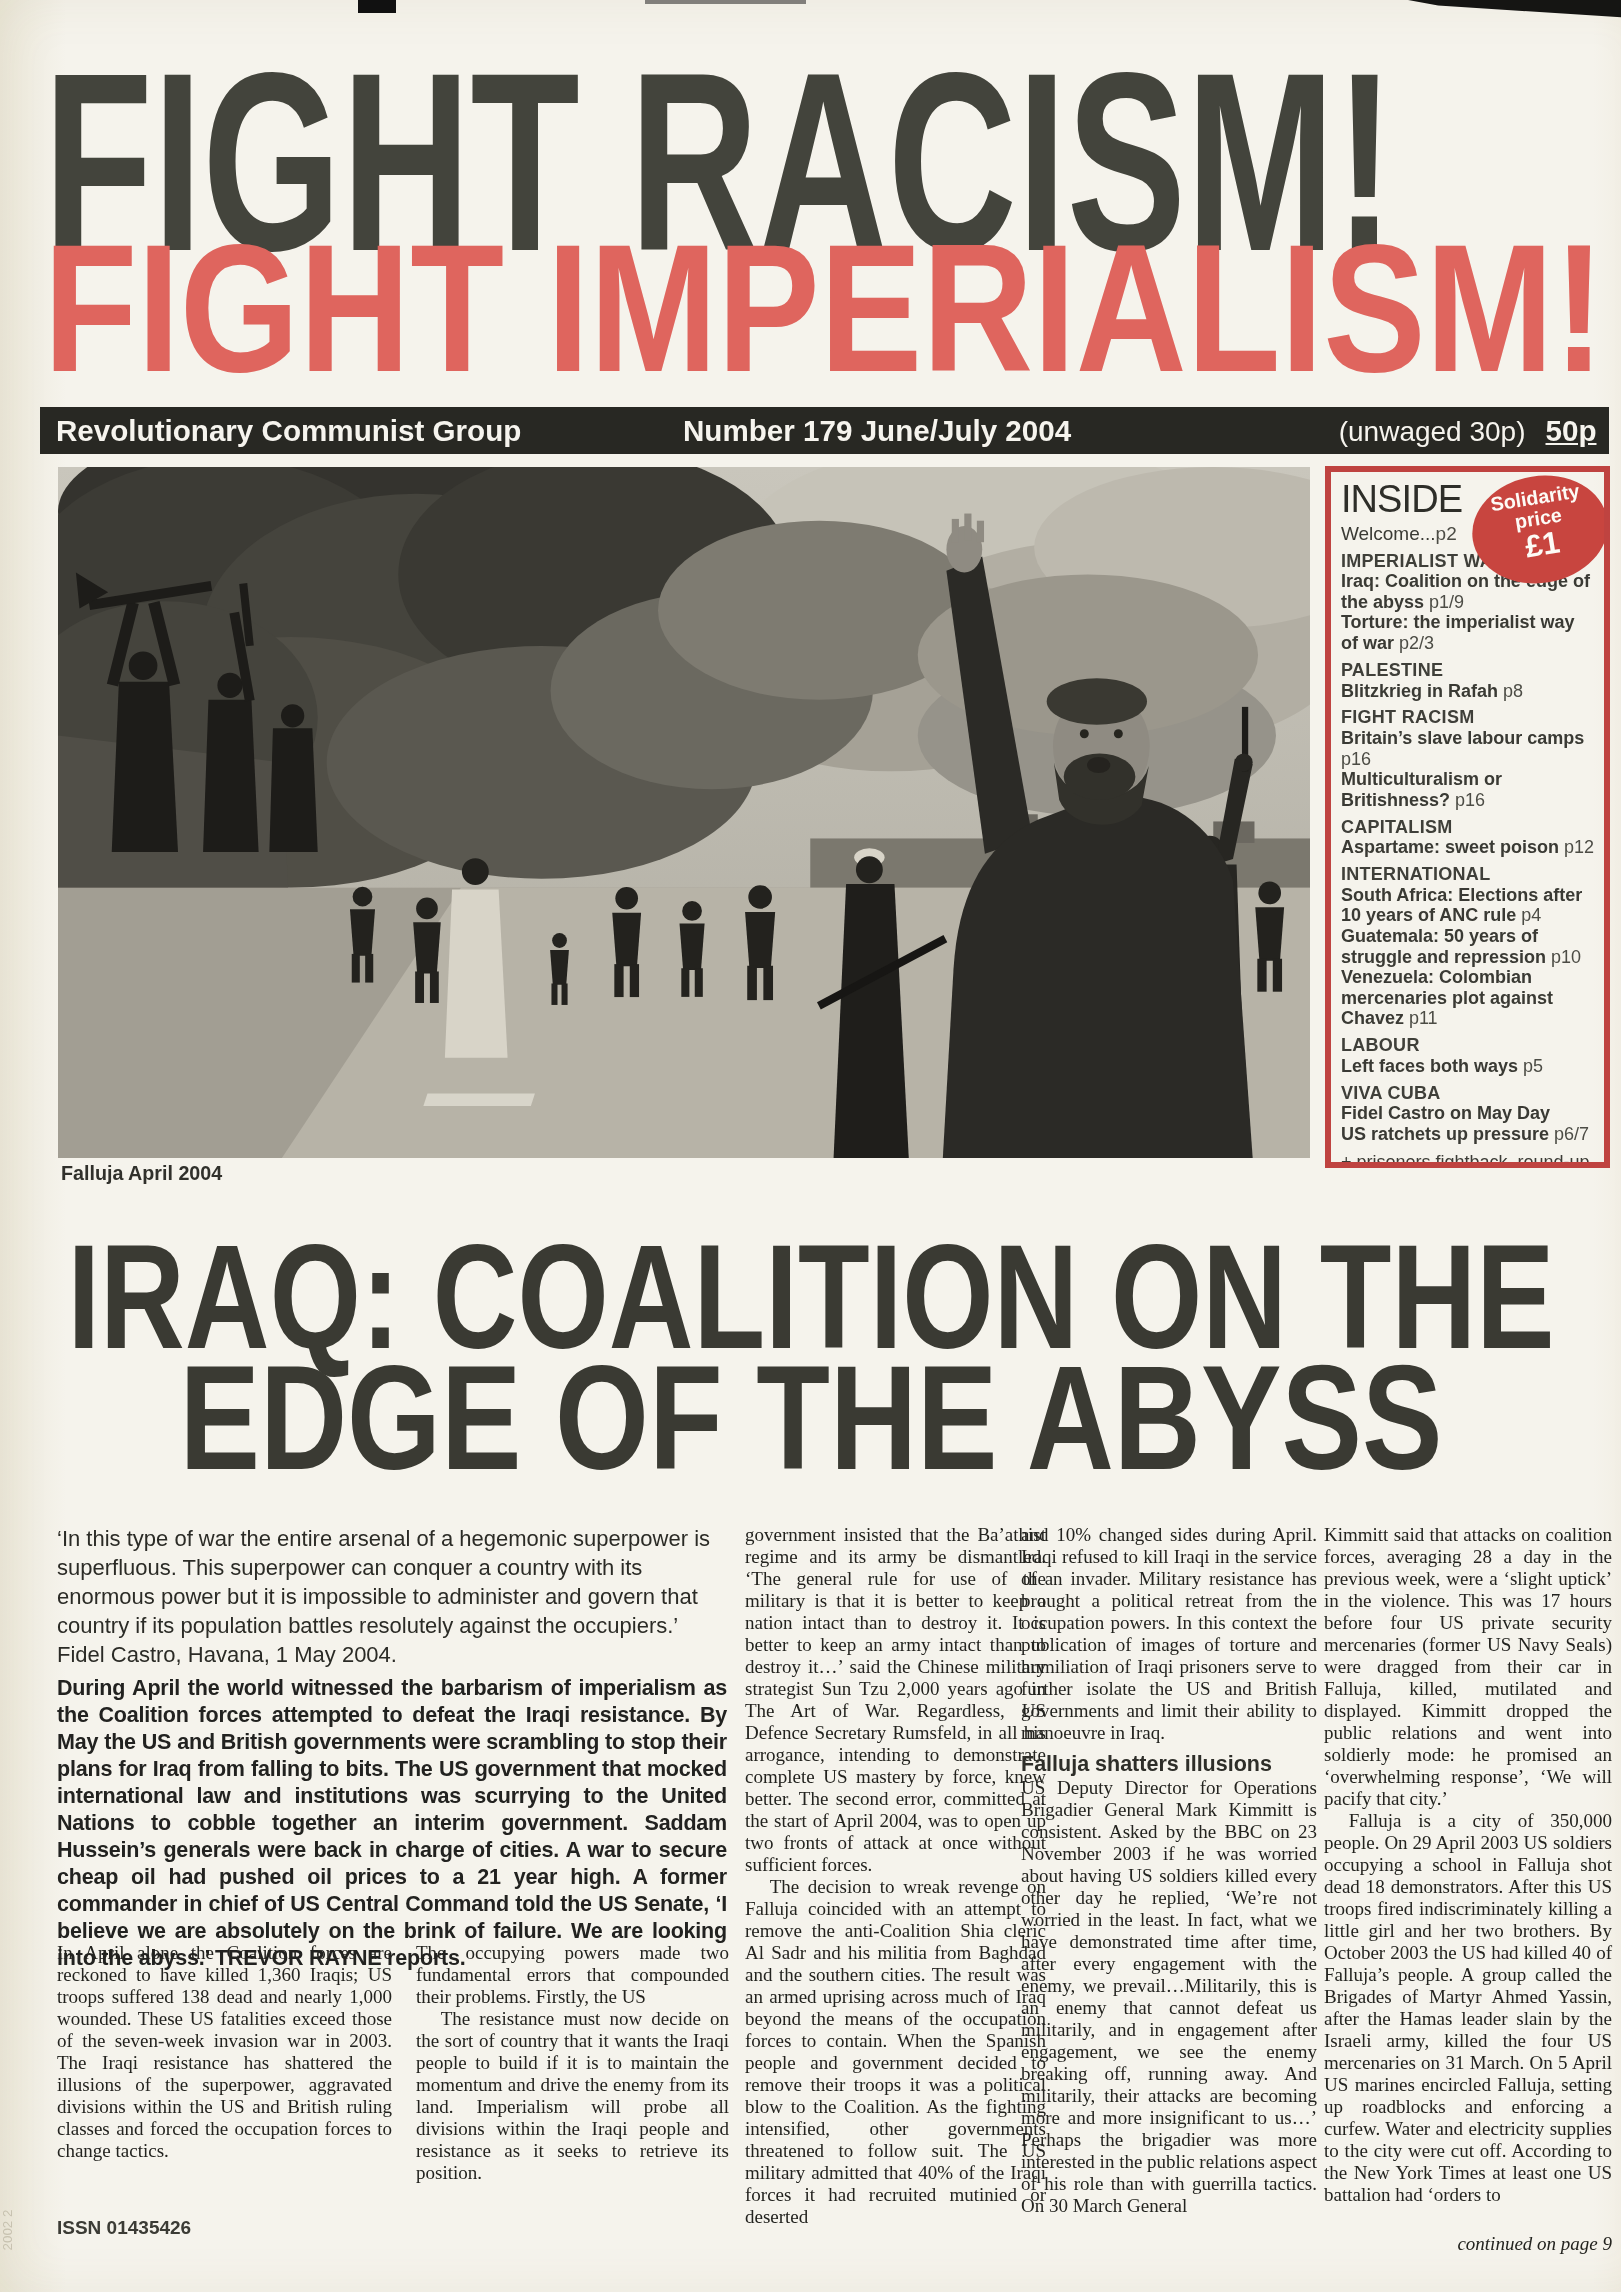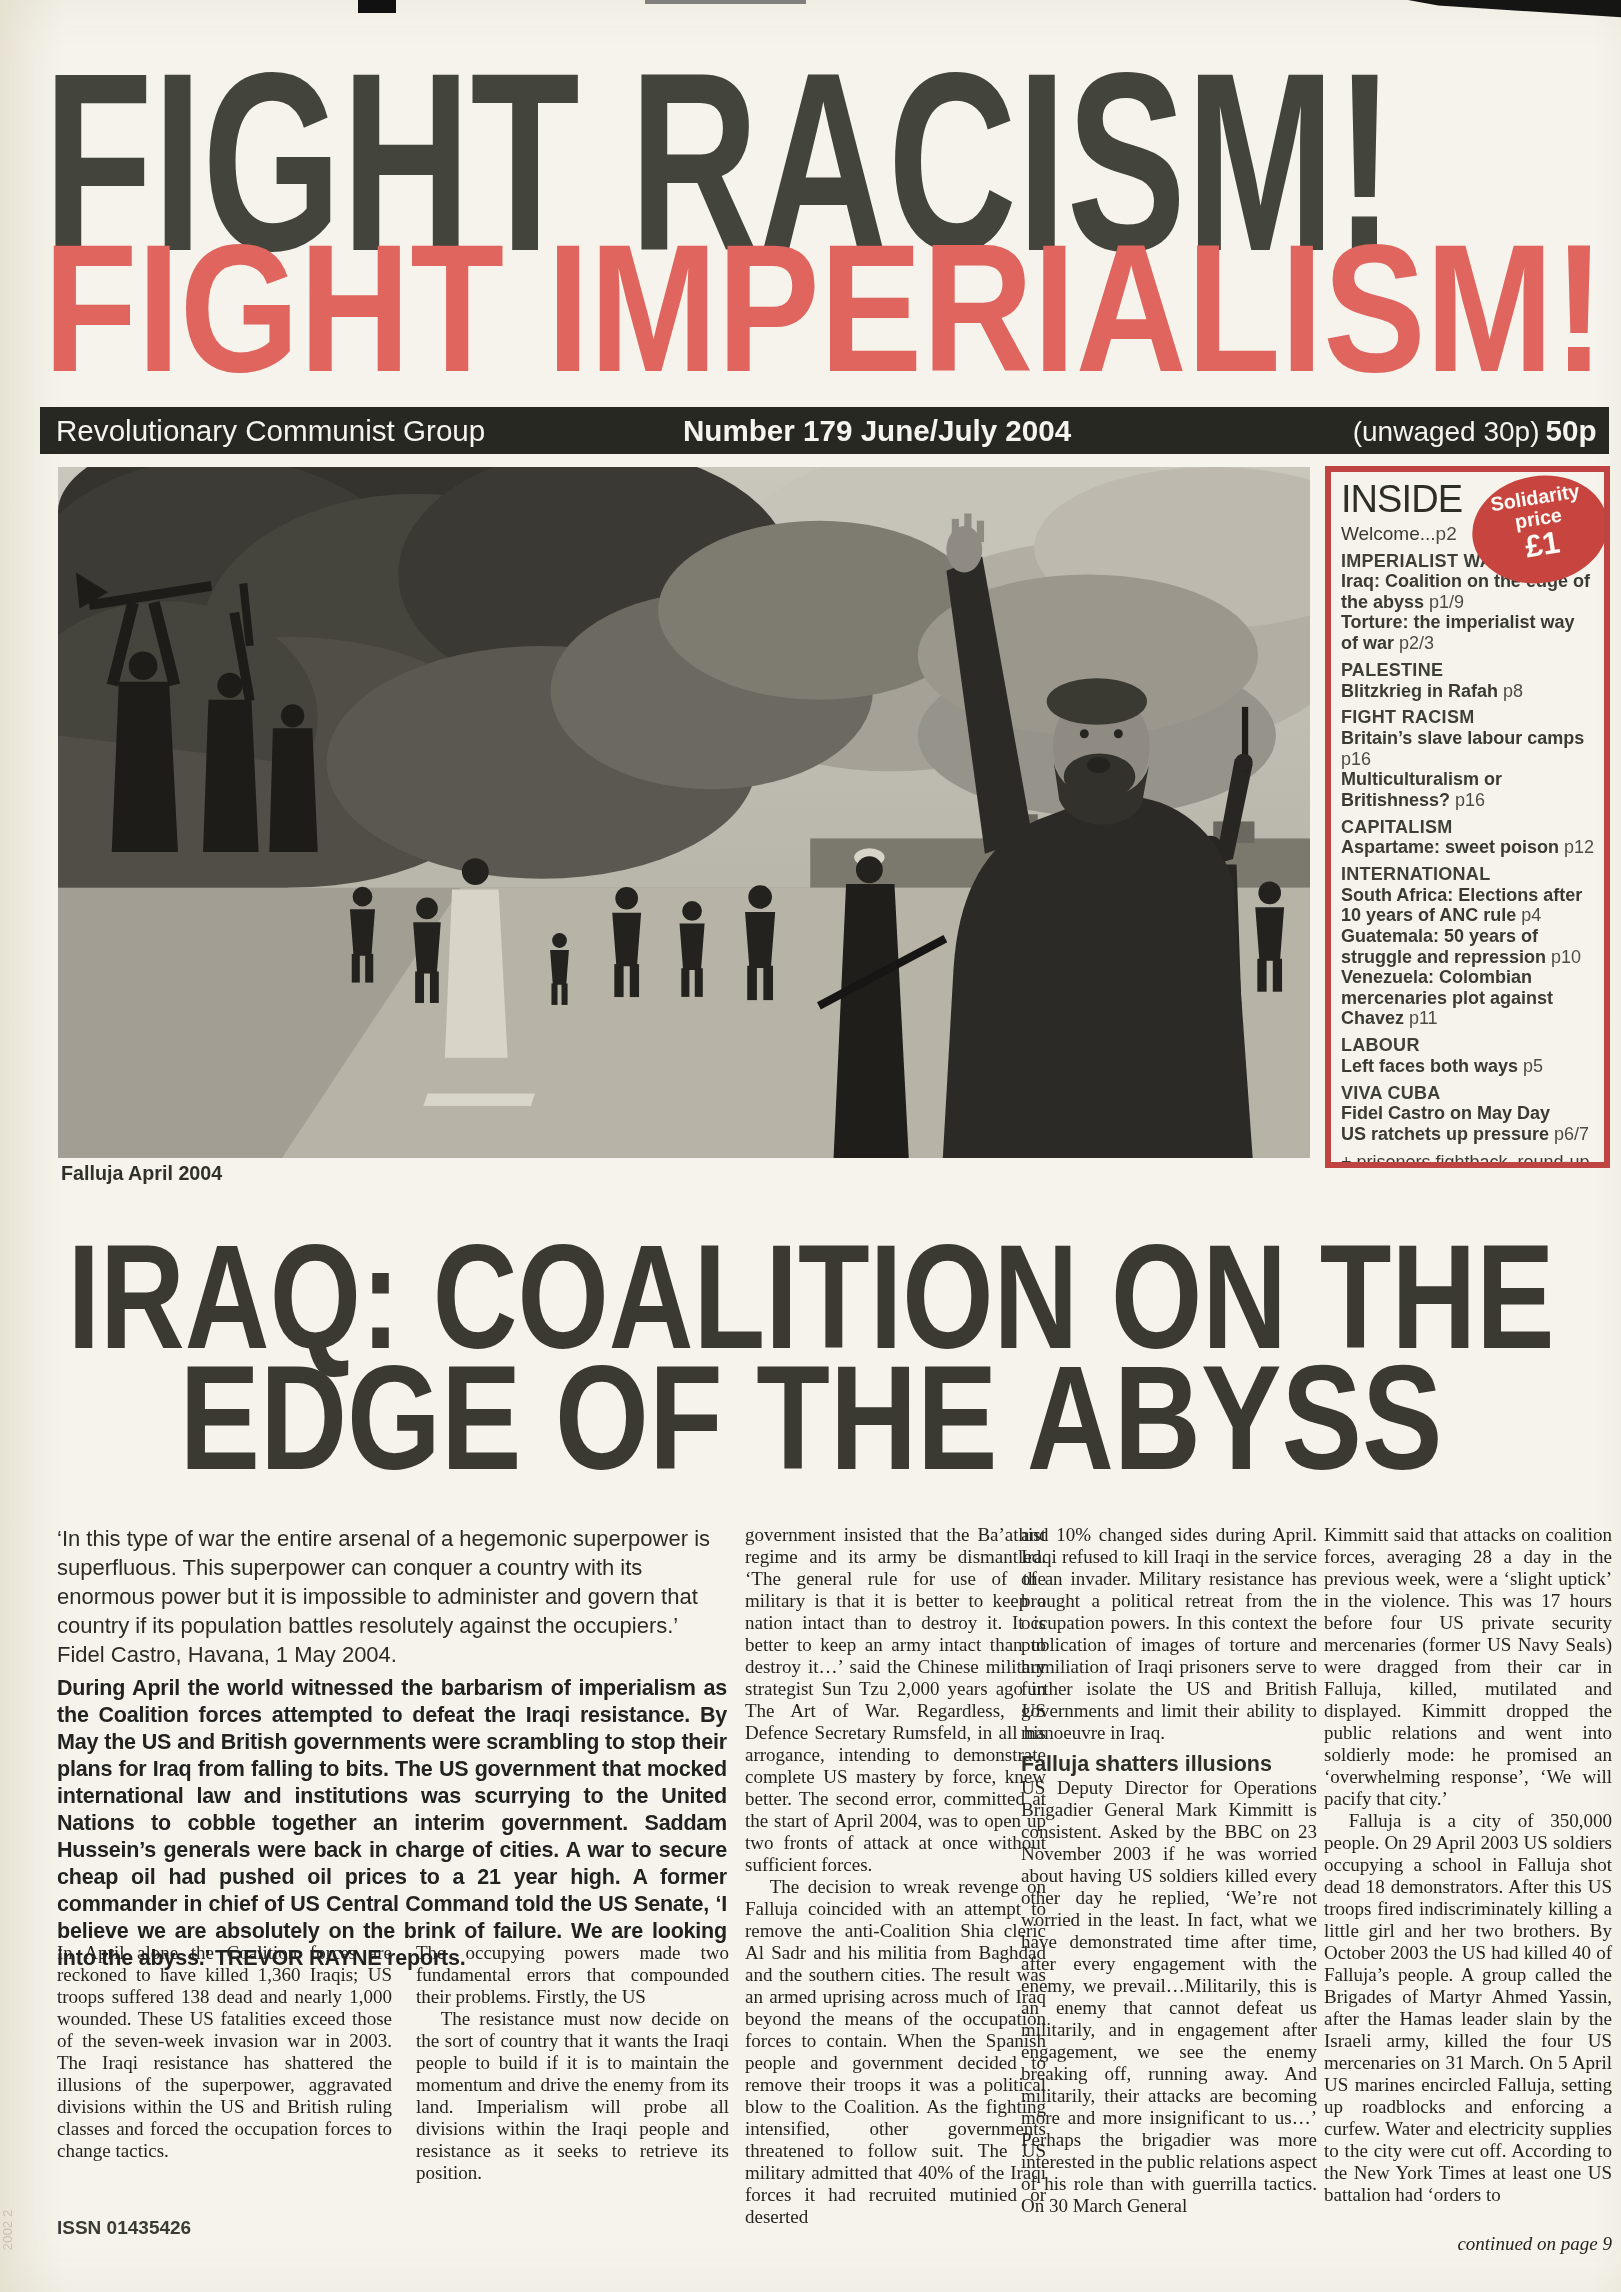--- a/index.html
+++ b/index.html
@@ -14,25 +14,25 @@
   .art{position:absolute;background:#111;border:none;}
   .wedge{position:absolute;top:0;right:0;width:251px;height:19.7px;background:#151513;
          clip-path:polygon(0 0,100% 0,100% 100%,12% 28%);}
   .smudge{position:absolute;left:3.6px;top:2192px;width:54px;height:63px;color:#b9b39f;
           font-size:13.4px;transform:rotate(-90deg);opacity:.7;}
   
   .masthead{position:absolute;left:40px;top:49px;width:1569px;height:340px;}
   
   .bar{position:absolute;left:40px;top:407px;width:1569px;height:47px;background:#282823;
        display:flex;align-items:center;}
-  .bar .org{margin-left:16px;font-size:29.6px;font-weight:normal;color:#f6f4ee;}
+  .bar .org{margin-left:16px;font-size:29.6px;font-weight:bold;color:#f6f4ee;}
   .bar .issue{position:absolute;left:643px;font-size:29.6px;font-weight:bold;color:#f6f4ee;}
   .bar .right{position:absolute;right:12.5px;font-size:28px;color:#f6f4ee;}
   .bar .right .note{font-weight:400;}
-  .bar .right .price{font-weight:bold;margin-left:6px;font-size:29.6px;}
+  .bar .right .price{font-weight:bold;margin-left:20px;font-size:29.6px;text-decoration:underline;}
   
   .photo{position:absolute;left:58px;top:467px;width:1252px;height:691px;background:#b9b5aa;}
   .caption{position:absolute;left:61px;top:1162px;font-size:19.7px;font-weight:bold;color:#30302b;}
   
   .inside{position:absolute;left:1325px;top:466px;width:285px;height:702px;
           border:6.3px solid #bf4340;box-sizing:border-box;padding:7.2px 9.9px;overflow:hidden;}
   .inside .title{font-size:38px;font-weight:normal;letter-spacing:-0.9px;color:#2e2e29;line-height:41px;}
   .badge{position:absolute;top:3.6px;right:-3.6px;width:136px;height:107px;background:#c8453f;
          border-radius:50%;transform:rotate(-9deg);color:#fdfbf6;text-align:center;
          padding-top:10.7px;box-sizing:border-box;line-height:21.5px;}

